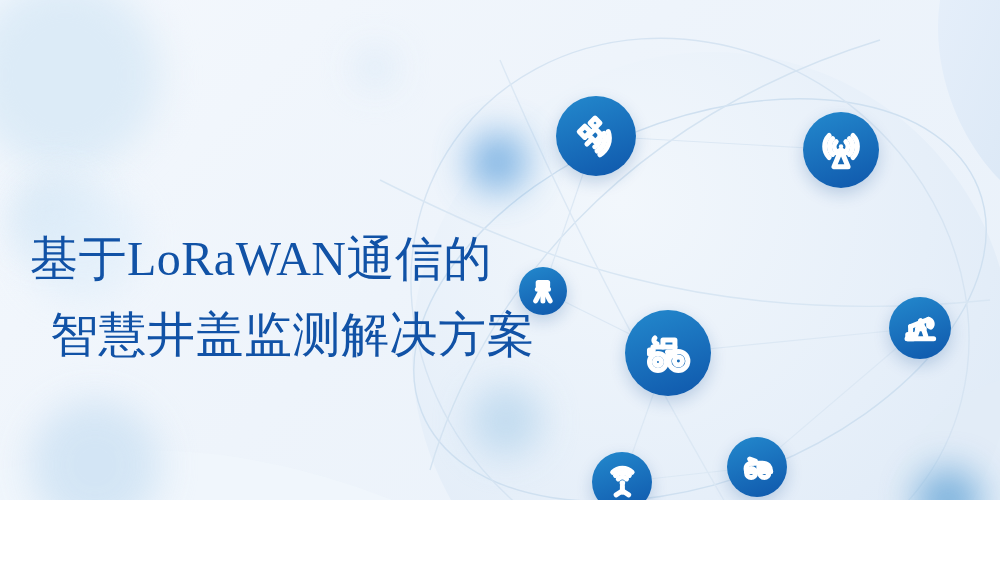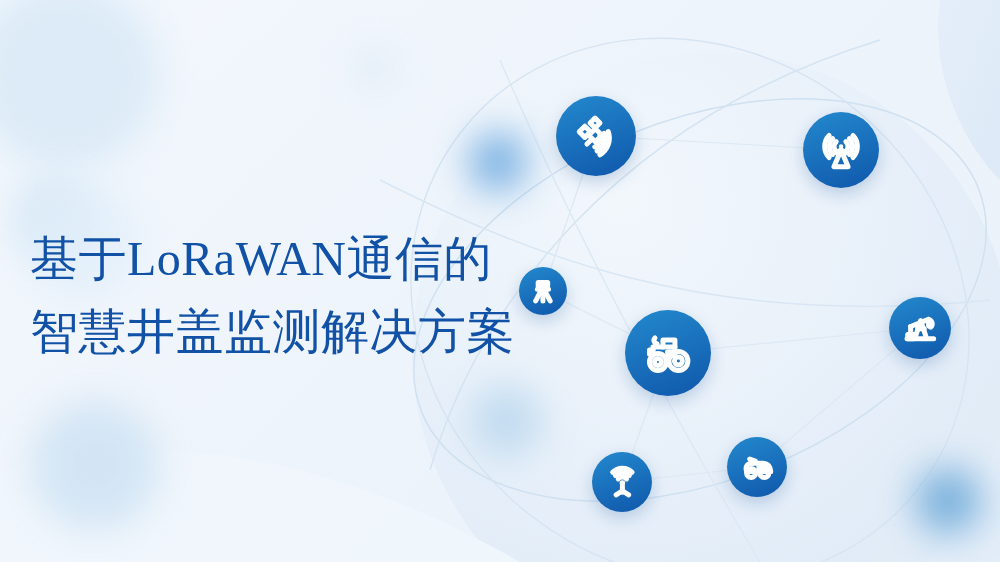--- a/index.html
+++ b/index.html
@@ -3,21 +3,21 @@
 <meta charset="utf-8">
 <style>
   html, body {
     margin: 0;
     padding: 0;
     background: #ffffff;
   }
   #slide {
     position: relative;
     width: 1000px;
-    height: 562px;
+    height: 500px;
     overflow: hidden;
     background: linear-gradient(135deg, #f4f8fd 0%, #eef4fb 45%, #e9f1fa 100%);
     font-family: "Liberation Sans", "DejaVu Sans", sans-serif;
   }
 
   
   .bg-layer {
     position: absolute;
     inset: 0;
     pointer-events: none;
@@ -68,26 +68,26 @@
     letter-spacing: 0.5px;
     white-space: nowrap;
   }
   .title-line-1 {
     font-family: "Liberation Serif", "DejaVu Serif", serif;
     font-size: 48px;
     line-height: 62px;
     font-weight: 400;
   }
   .title-line-2 {
-    font-family: Liberation Mono, monospace;
+    font-family: Liberation Sans, sans-serif;
     font-size: 48px;
     line-height: 62px;
     font-weight: 400;
     margin-top: 14px;
-    margin-left: 0;
+    margin-left: 20px;
   }
 </style>
 </head>
 <body>
 
 <div id="slide">
 
   <div class="bg-layer">
 
     <svg class="bg-svg" viewBox="0 0 1000 562">

